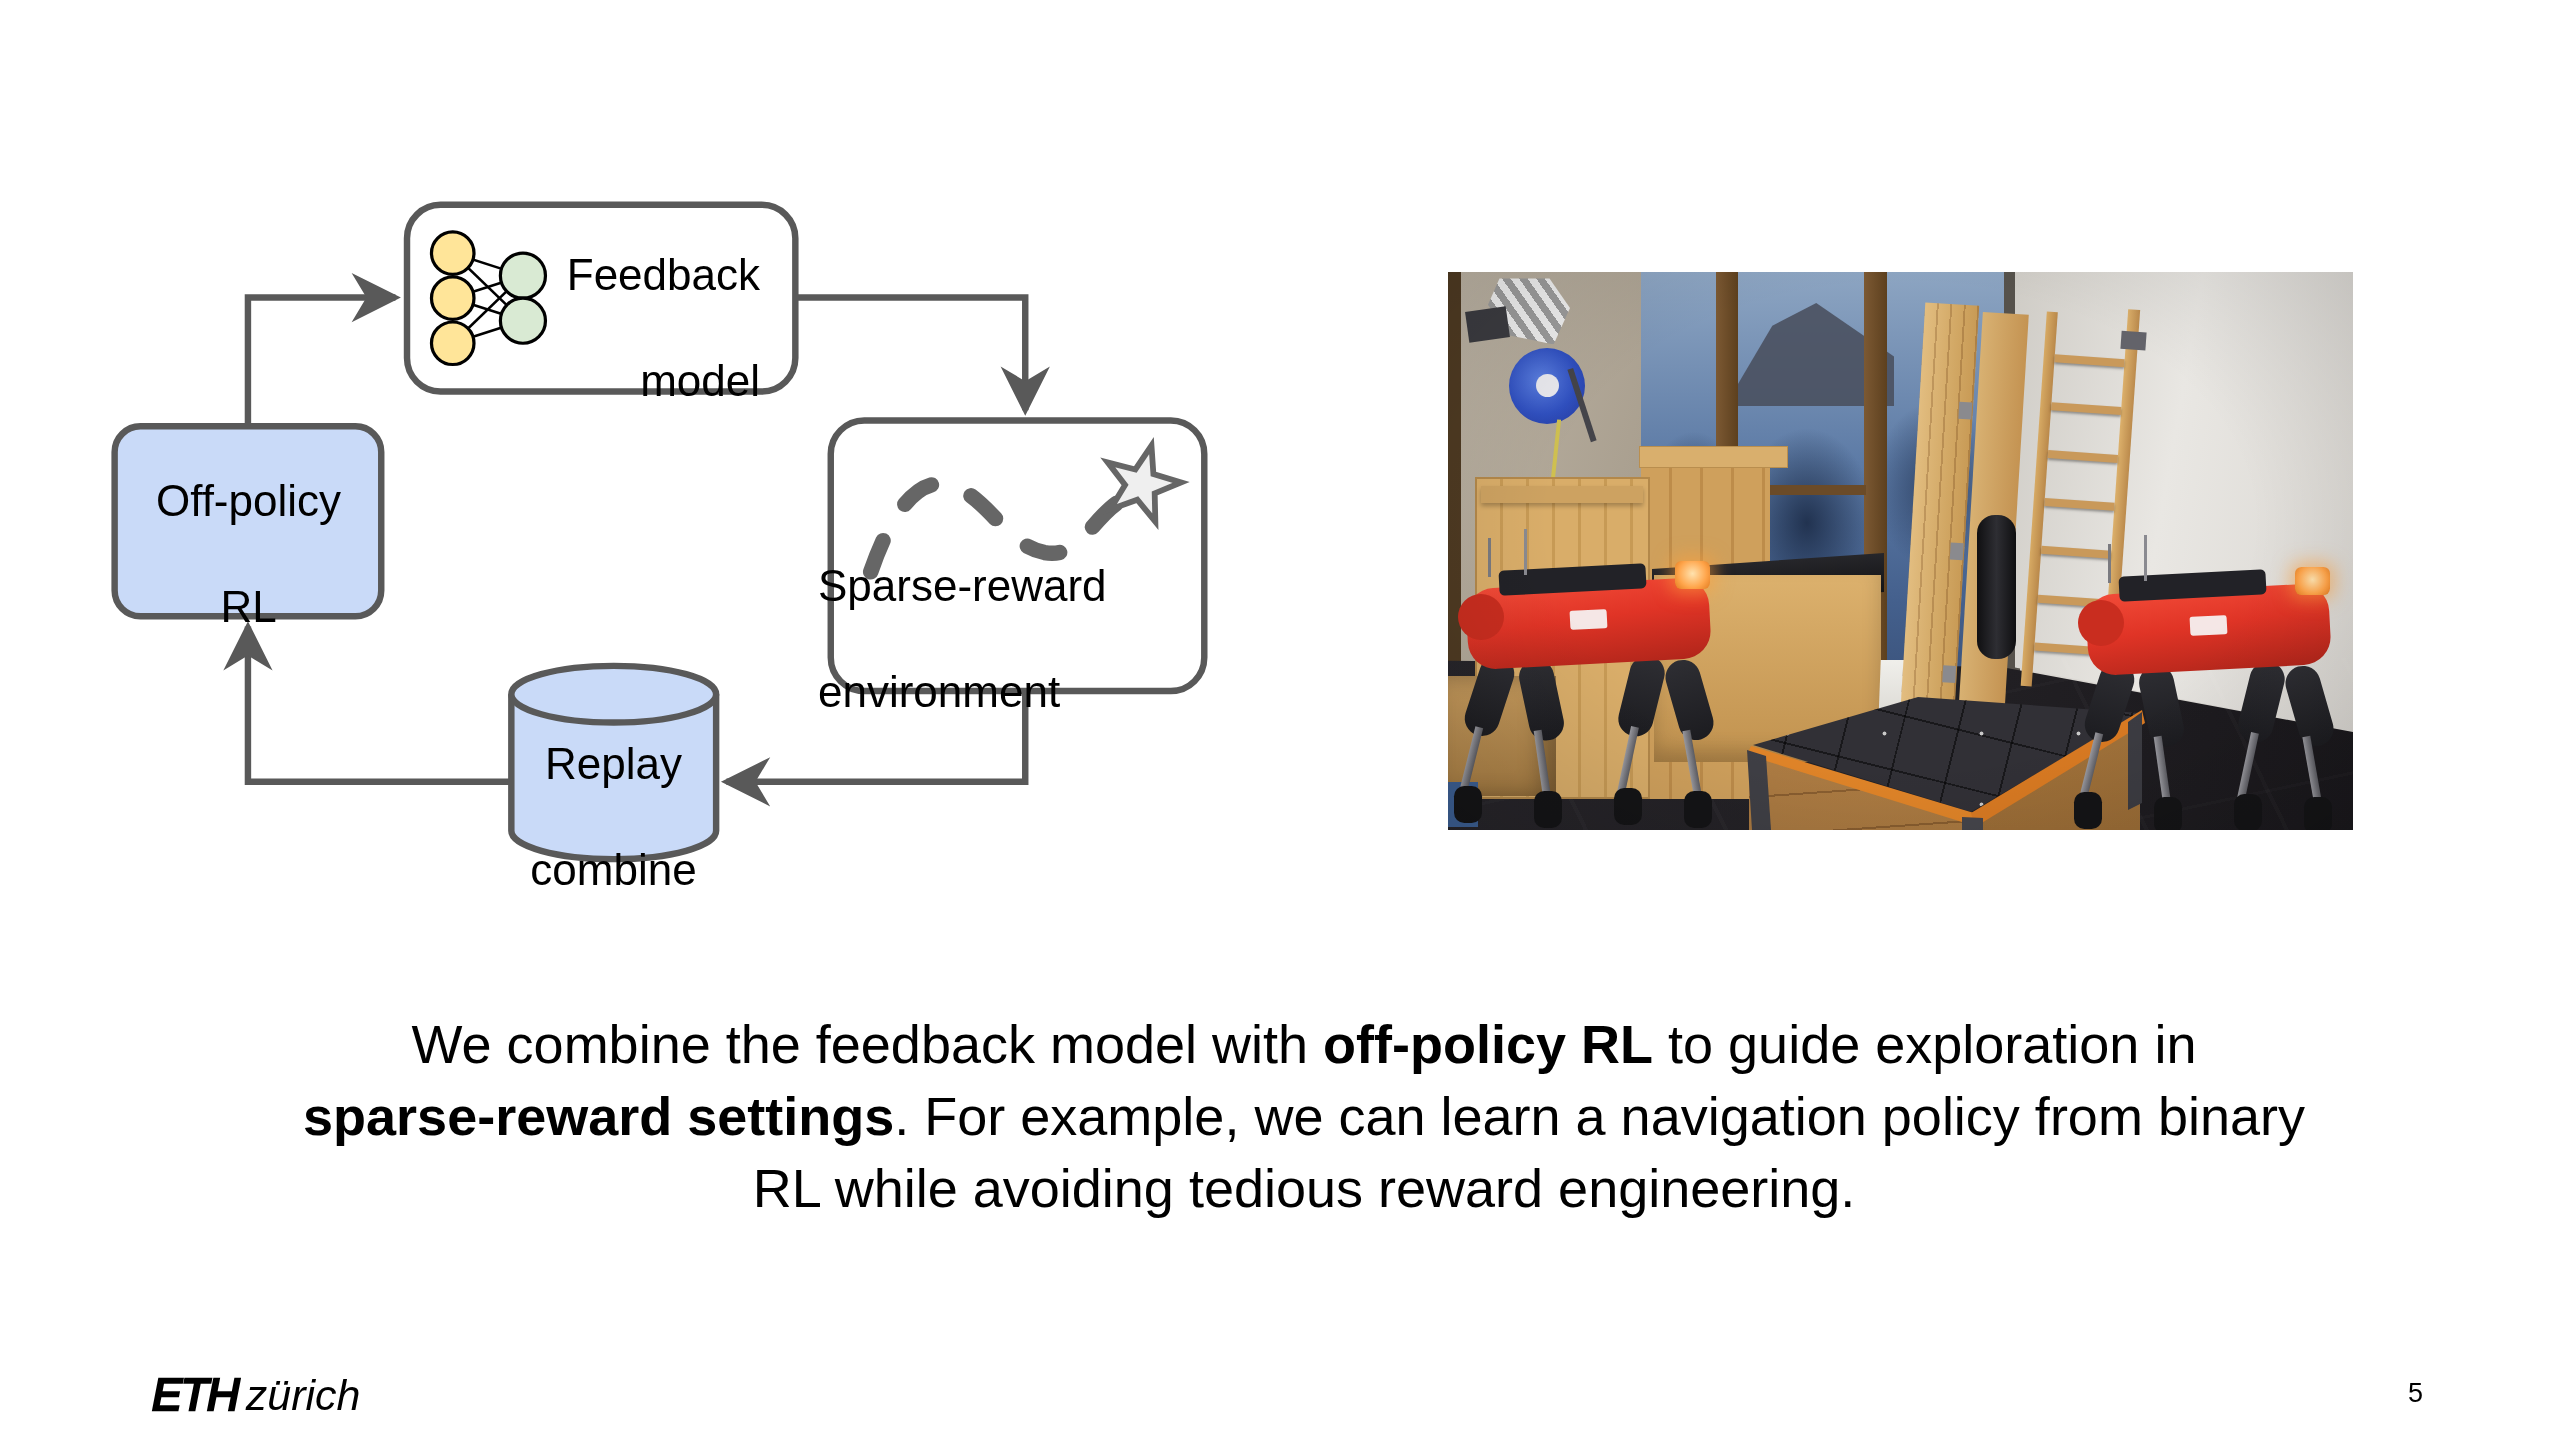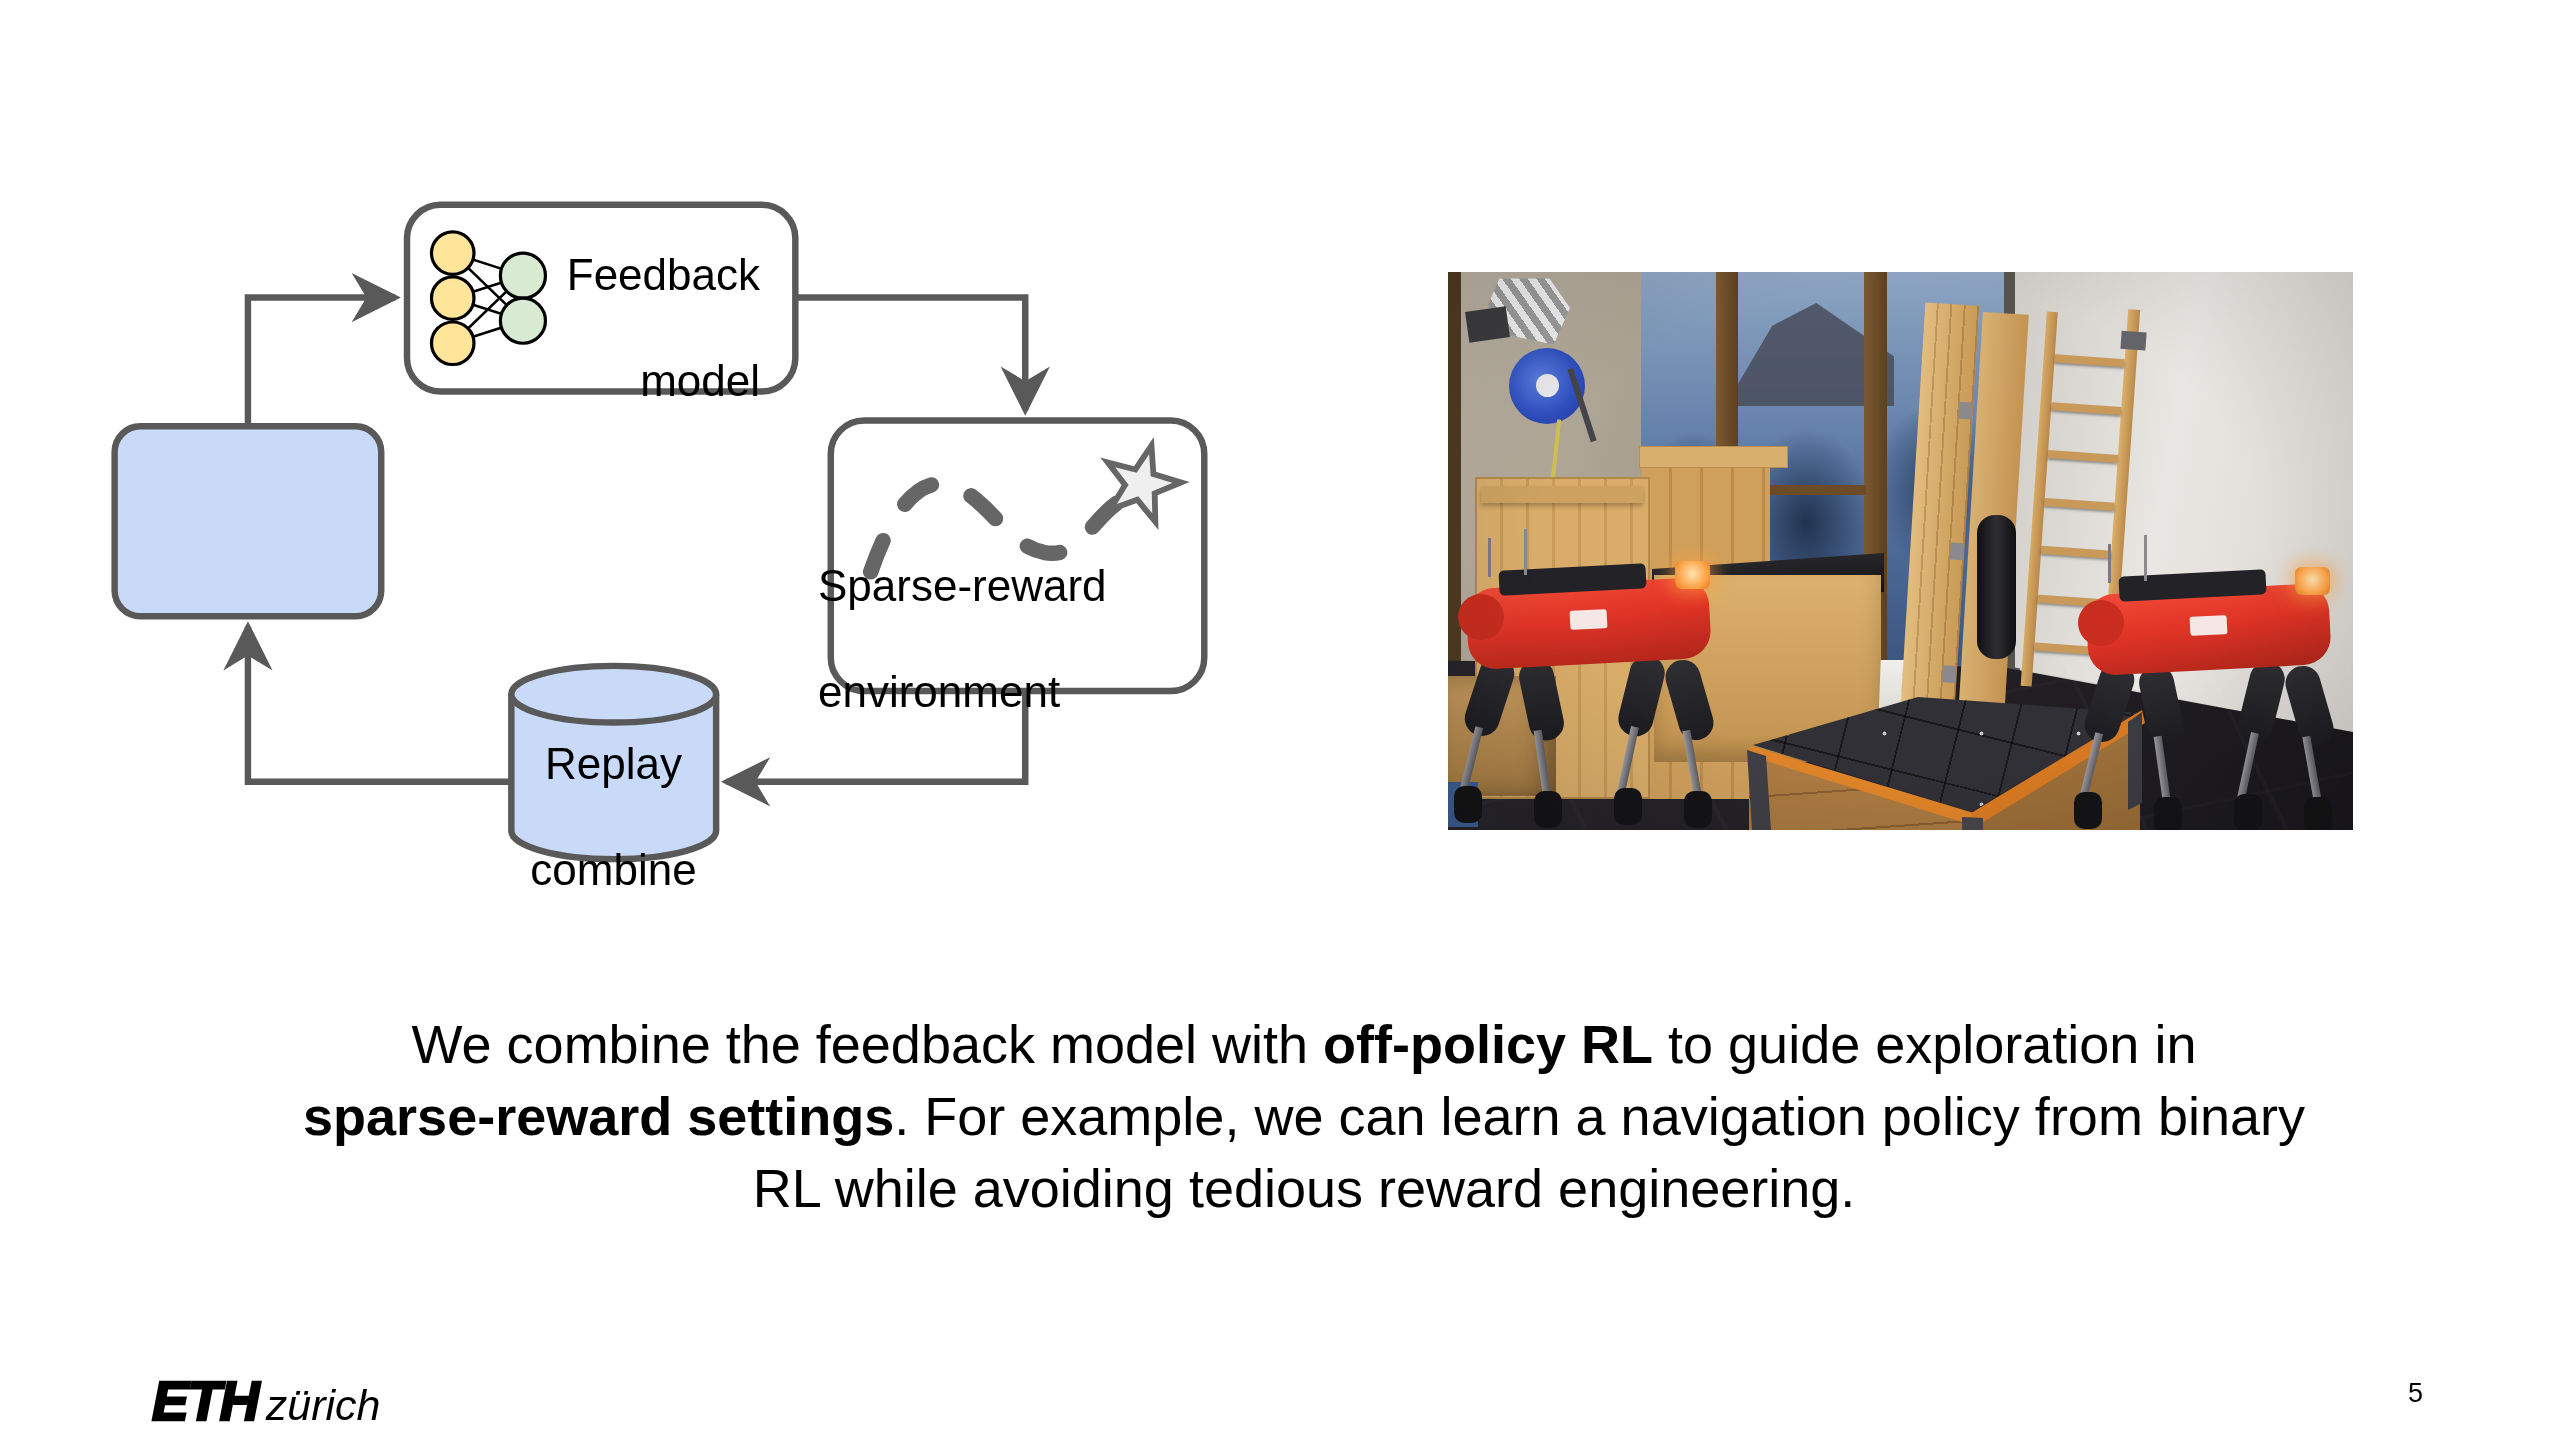--- a/index.html
+++ b/index.html
@@ -151,21 +151,21 @@
   #ph-vignette{left:0;top:0;width:905px;height:558px;
      background:radial-gradient(ellipse at 50% 45%, transparent 55%, rgba(0,0,0,.14));}
 
   
   #body-text{position:absolute; left:0; top:1008px; width:2576px; text-align:center;padding-left:32px;}
   .pline{font-size:54px; line-height:72px; white-space:nowrap;}
   .pline b{font-weight:bold;}
 
   
   #eth-logo{position:absolute; left:152px; top:1369px; font-style:italic; white-space:nowrap;}
-  #eth-strong{font-size:55px; font-weight:bold; letter-spacing:-1.3px; -webkit-text-stroke:2.6px #000;}
+  #eth-strong{font-size:45px; font-weight:normal; letter-spacing:-1.3px; -webkit-text-stroke:2.6px #000;}
   #eth-city{font-size:43px; margin-left:7.7px;}
   #asl-logo{position:absolute; left:451px; top:1359px; width:386px; height:58px;}
   #asl-logo div{position:absolute;}
   #asl-m1-sq{left:1.9px;top:21px;width:24.5px;height:19.3px;background:#000;}
   #asl-m1-c1{left:1.9px;top:43px;width:11px;height:11px;border-radius:50%;background:#000;}
   #asl-m1-c2{left:15px;top:43px;width:11px;height:11px;border-radius:50%;background:#000;}
   #asl-m1-tri{left:9px;top:8.4px;width:0;height:0;border-top:5.8px solid transparent;border-bottom:5.8px solid transparent;border-right:11px solid #000;}
   #asl-m2-rect{left:41px;top:33px;width:26px;height:18px;background:#000;}
   #asl-m2-tri{left:41px;top:21px;width:0;height:0;border-top:5.2px solid transparent;border-bottom:5.2px solid transparent;border-right:10.3px solid #000;}
   #asl-m2-c{left:54px;top:20px;width:11px;height:11px;border-radius:50%;background:#000;}
@@ -217,20 +217,22 @@
       <circle cx="812" cy="428" r="35" style="fill:var(--nn-output-node)" stroke="#000" stroke-width="5"></circle>
       <circle cx="812" cy="498" r="35" style="fill:var(--nn-output-node)" stroke="#000" stroke-width="5"></circle>
     </g>
 
     <path d="M1352,888 C1392,772 1442,728 1496,762 C1548,794 1566,846 1622,858 C1678,868 1692,806 1742,776" fill="none" style="stroke:var(--trajectory-dash)" stroke-width="24" stroke-linecap="round" stroke-dasharray="52 66"></path>
     <polygon points="1788,692 1791,736 1834,749 1793,766 1794,810 1766,776 1724,791 1747,753 1720,718 1763,729" style="fill:var(--star-fill);stroke:var(--star-stroke)" stroke-width="9" stroke-linejoin="miter"></polygon>
   </svg>
 
   <div class="dlabel" id="lbl-feedback"><span>Feedback</span><br>
     <span>model</span></div>
+  <div class="dlabel" id="lbl-offpolicy"><span>Off-policy</span><br>
+    <span>RL</span></div>
   <div class="dlabel" id="lbl-sparse"><span>Sparse-reward</span><br>
     <span>environment</span></div>
   <div class="dlabel" id="lbl-replay"><span>Replay</span><br>
     <span>combine</span></div>
 
   <div id="photo">
     <div id="ph-wall-left"></div>
     <div id="ph-frame-strip"></div>
     <div id="ph-window"></div>
     <div id="ph-trees"></div>

